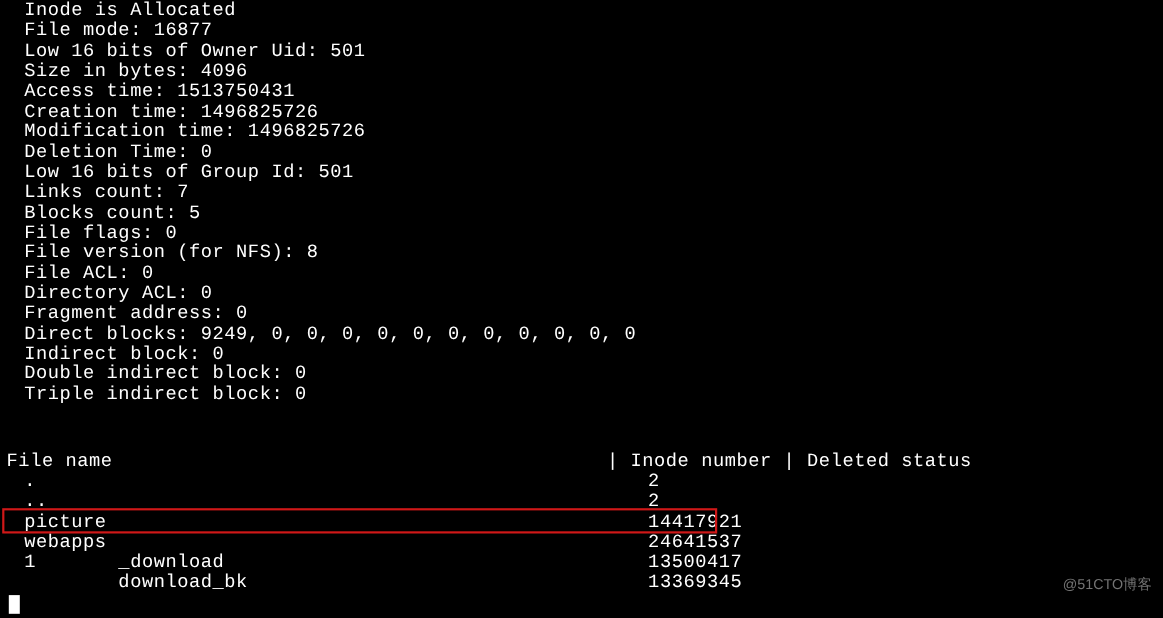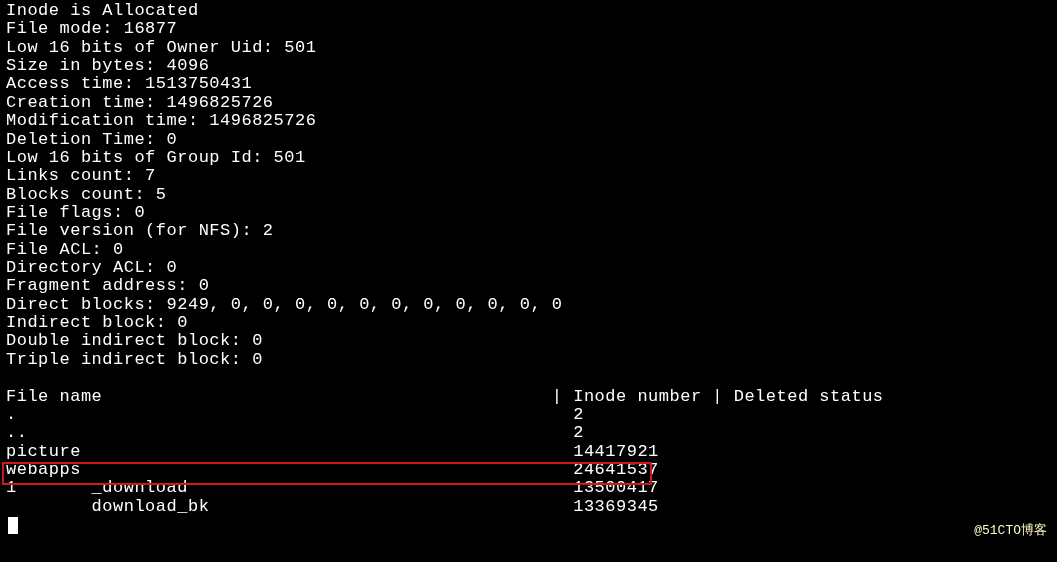--- a/index.html
+++ b/index.html
@@ -15,42 +15,43 @@
       line-height: 1.08;
       width: 1057px;
       height: 562px;
       overflow: hidden;
       position: relative;
       padding-top: 2px;
       letter-spacing: 0.5px;
     }
     .line {
       white-space: pre;
-      padding-left: 6px;
+      padding-left: 22px;
     }
     .table-header {
       white-space: pre;
       padding-left: 6px;
+      margin-top: 24px;
     }
     .highlight-box {
       position: absolute;
       left: 2px;
       top: 462px;
       width: 650px;
       height: 23px;
       border: 2px solid #d01818;
       pointer-events: none;
     }
     .watermark {
       position: absolute;
       right: 10px;
       bottom: 24px;
-      color: #fef9c3;
+      color: #737373;
       font-size: 13px;
-      font-family: Liberation Mono, monospace;
+      font-family: Liberation Sans, sans-serif;
       letter-spacing: 0;
     }
     .prompt-row {
       white-space: pre;
       padding-left: 6px;
     }
     .cursor {
       display: inline-block;
       width: 10px;
       height: 17px;
@@ -67,21 +68,21 @@
 <div class="line">Low 16 bits of Owner Uid: 501</div>
 <div class="line">Size in bytes: 4096</div>
 <div class="line">Access time: 1513750431</div>
 <div class="line">Creation time: 1496825726</div>
 <div class="line">Modification time: 1496825726</div>
 <div class="line">Deletion Time: 0</div>
 <div class="line">Low 16 bits of Group Id: 501</div>
 <div class="line">Links count: 7</div>
 <div class="line">Blocks count: 5</div>
 <div class="line">File flags: 0</div>
-<div class="line">File version (for NFS): 2</div>
+<div class="line">File version (for NFS): 8</div>
 <div class="line">File ACL: 0</div>
 <div class="line">Directory ACL: 0</div>
 <div class="line">Fragment address: 0</div>
 <div class="line">Direct blocks: 9249, 0, 0, 0, 0, 0, 0, 0, 0, 0, 0, 0</div>
 <div class="line">Indirect block: 0</div>
 <div class="line">Double indirect block: 0</div>
 <div class="line">Triple indirect block: 0</div>
 <div class="line"> </div>
 <div class="table-header">File name                                          | Inode number | Deleted status</div>
 <div id="rows">

